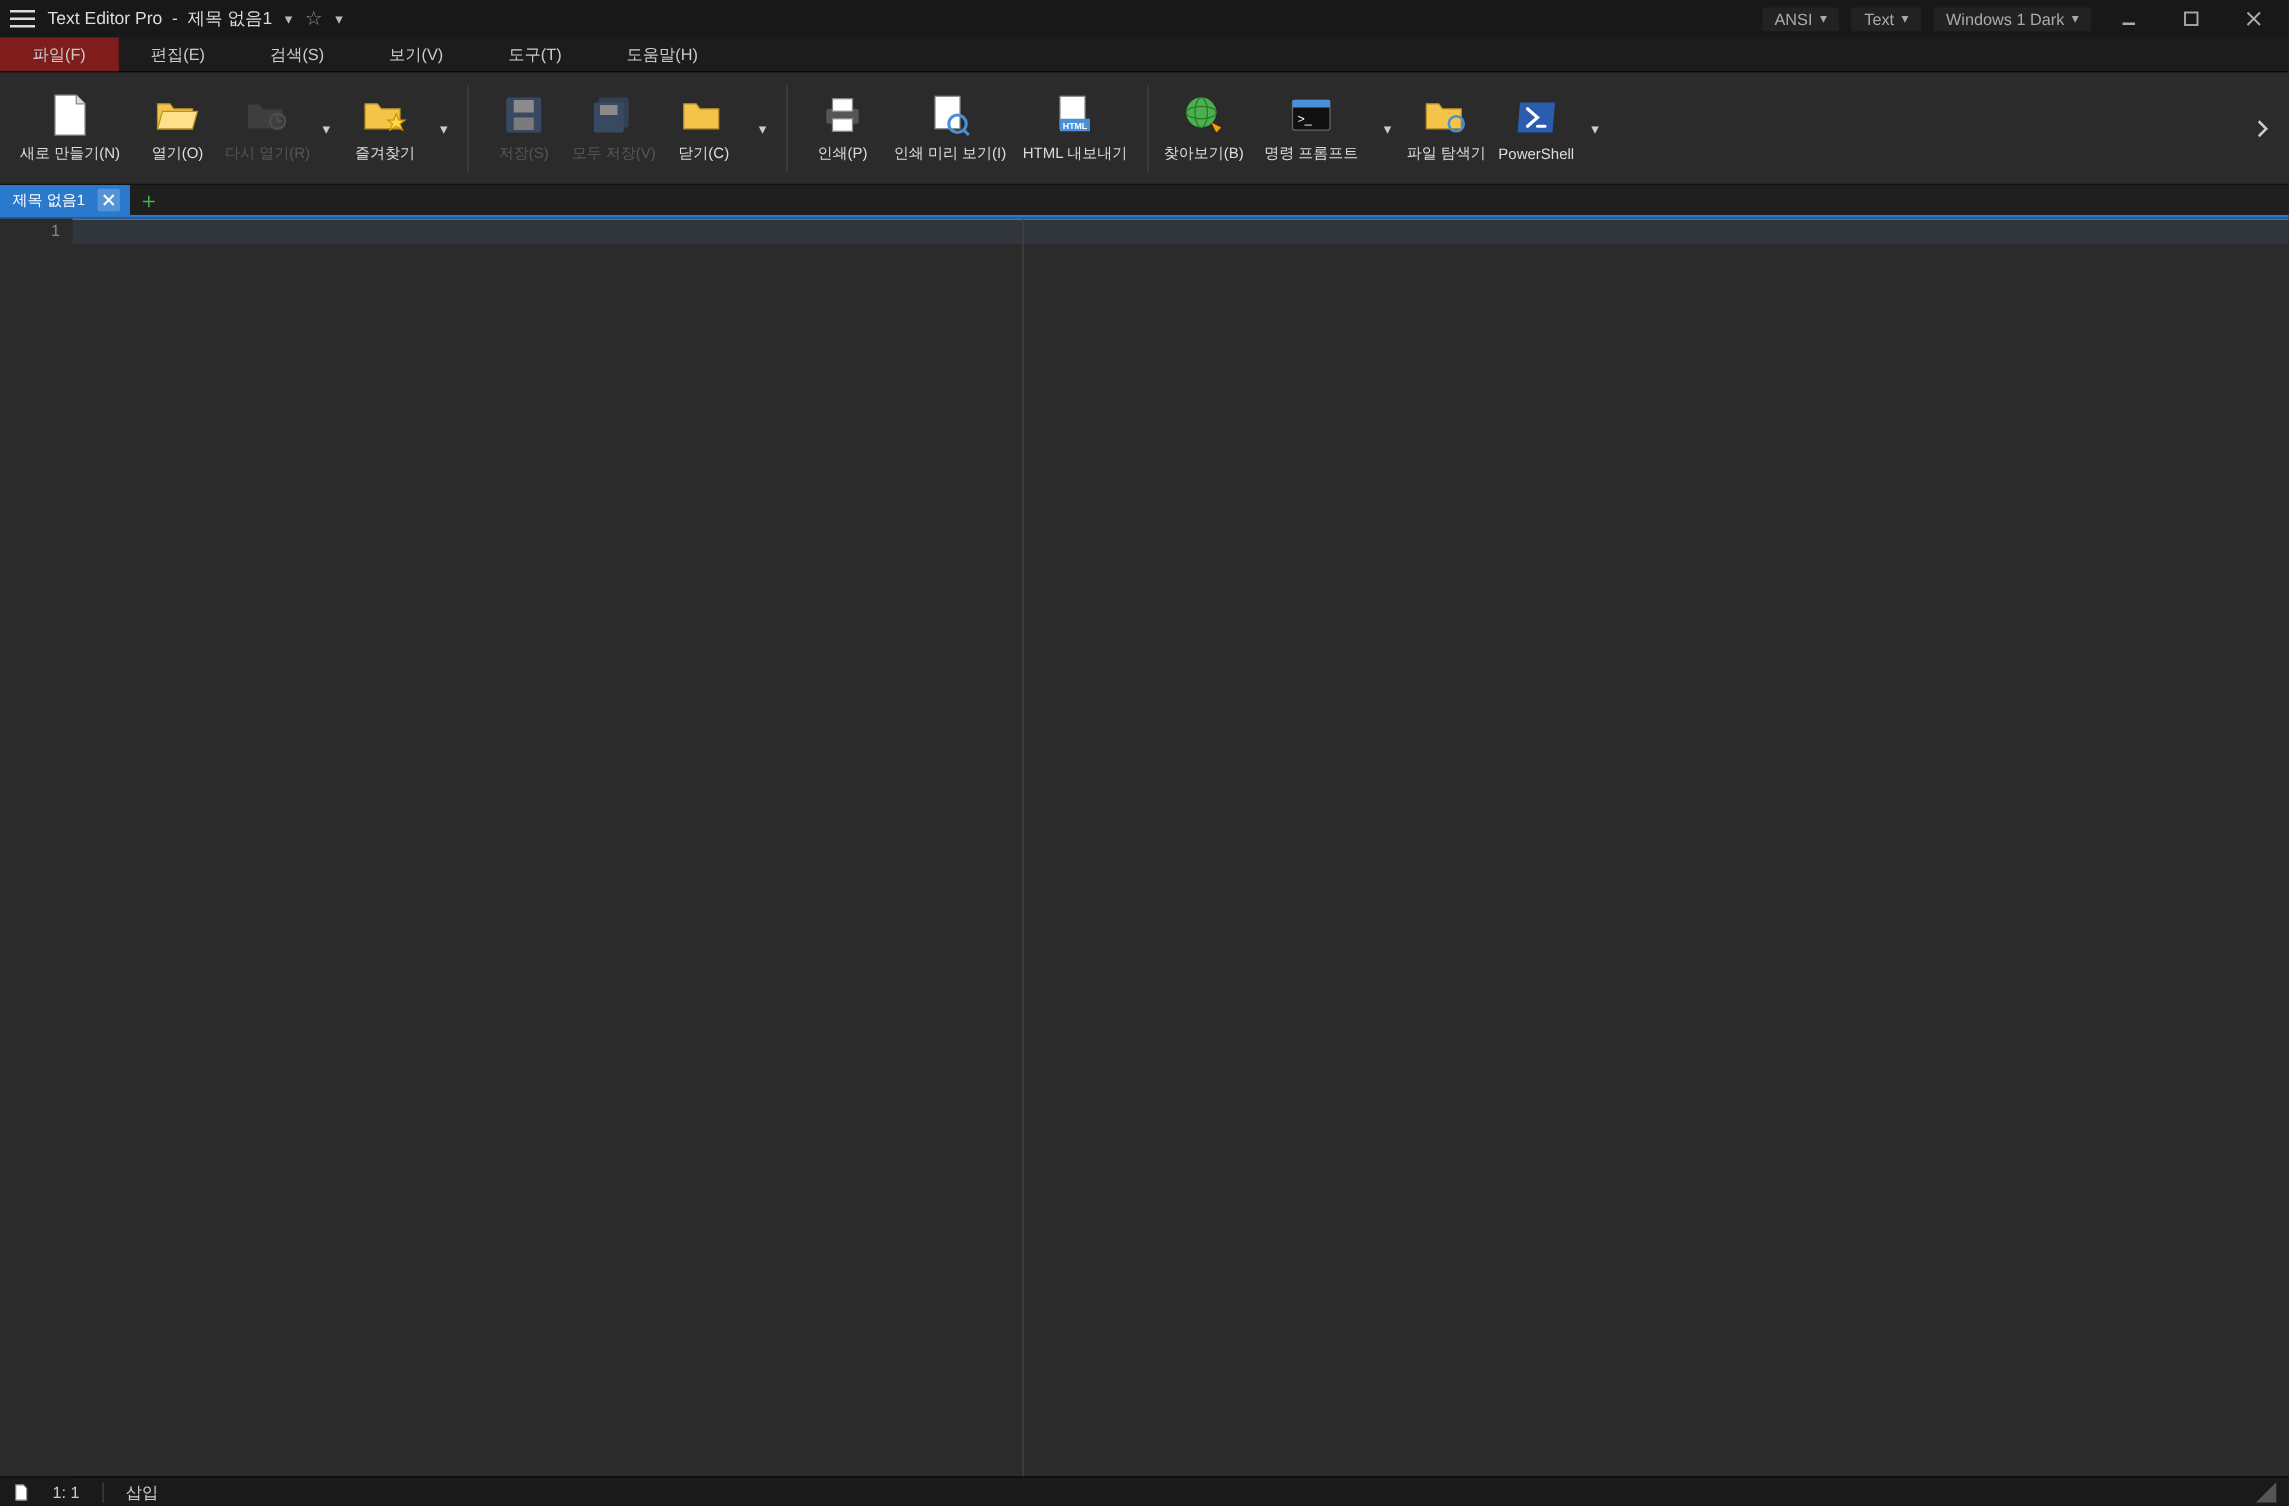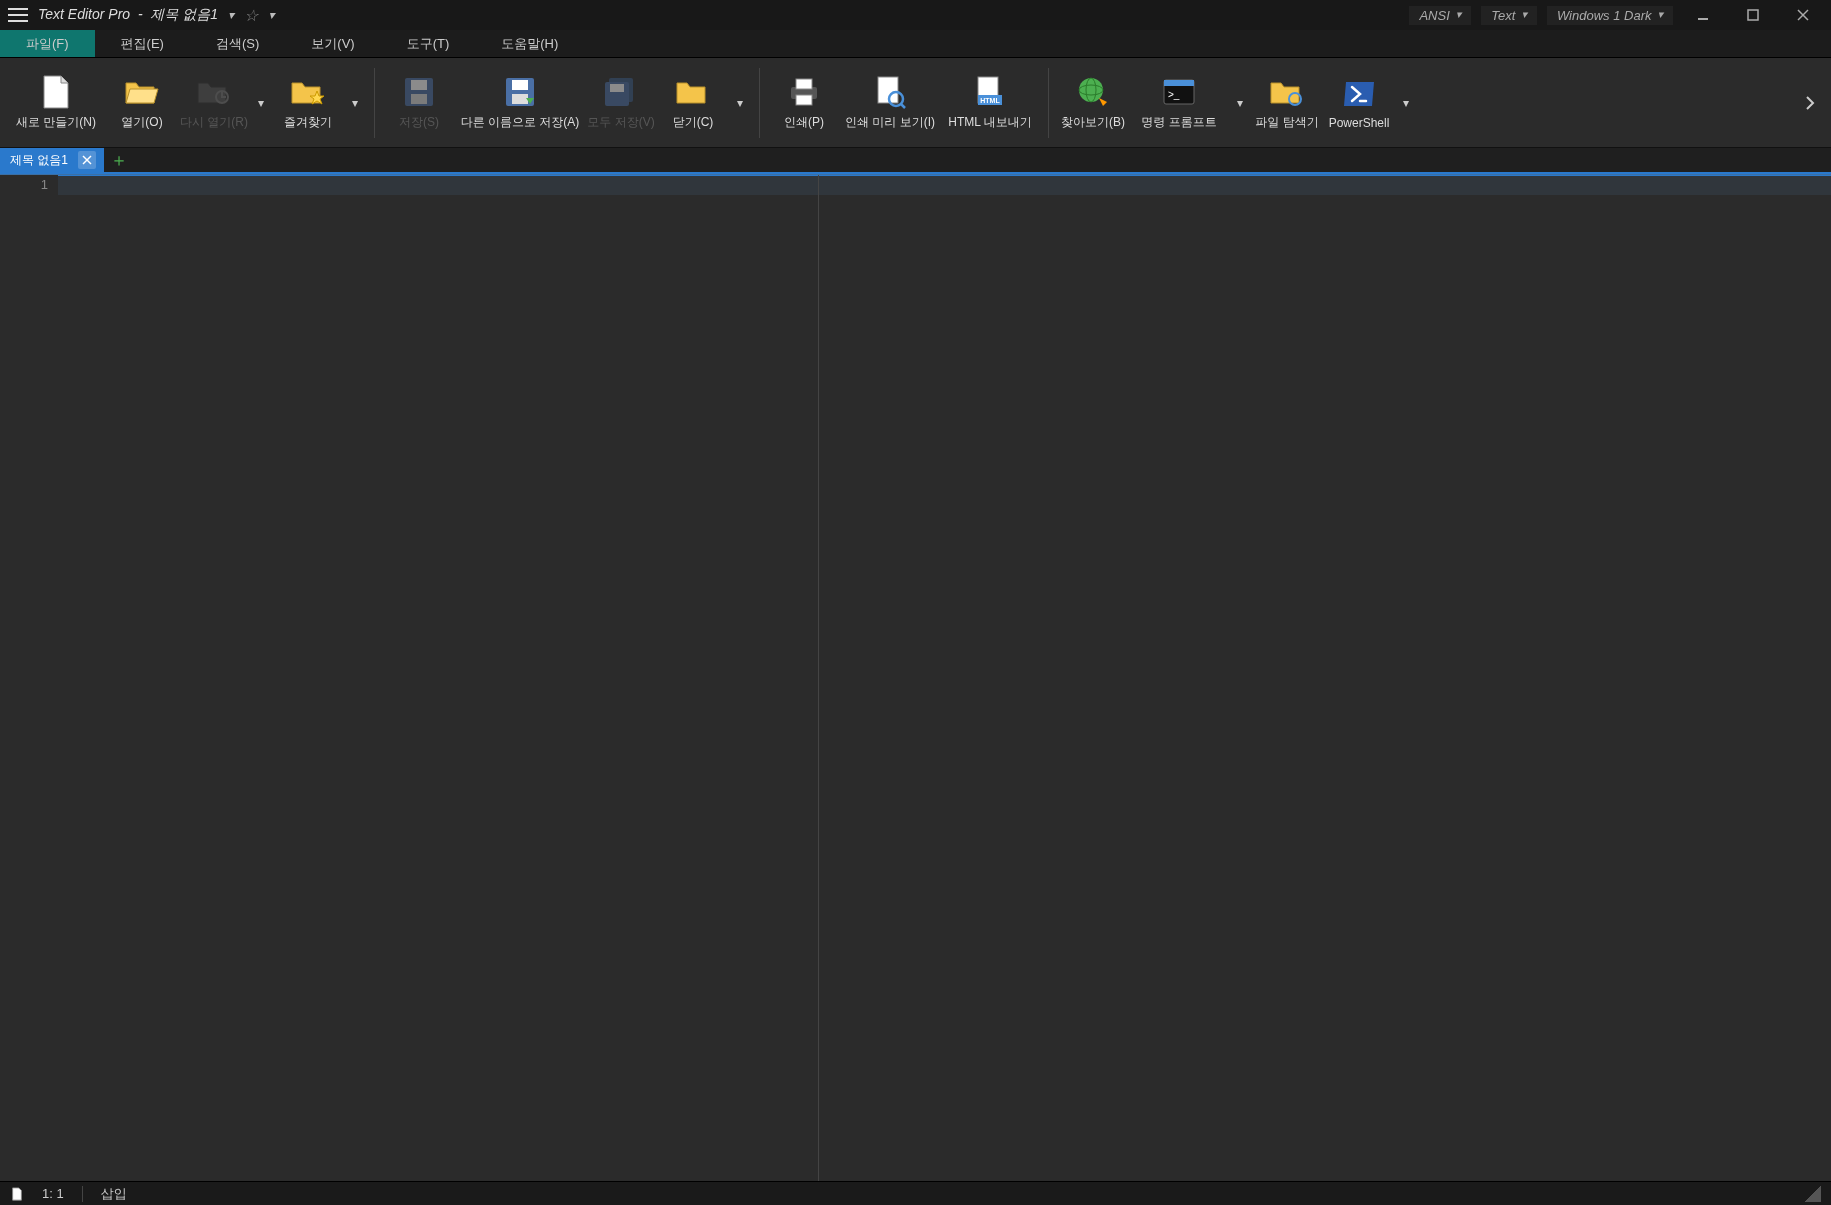--- a/index.html
+++ b/index.html
@@ -1,34 +1,34 @@
 <!DOCTYPE html>
 <html><head>
 <meta charset="utf-8">
 <style>
 * { margin: 0; padding: 0; box-sizing: border-box; font-family: "Segoe UI", "Malgun Gothic", sans-serif; }
 body { background: #2b2b2b; color: #ccc; width: 1831px; height: 1205px; overflow: hidden; display: flex; flex-direction: column; }
 
 
-.titlebar { height: 30px; background: #181818; display: flex; align-items: center; padding: 0 8px; gap: 10px; font-style: italic; }
+.titlebar { height: 30px; background: #181818; display: flex; align-items: center; padding: 0 8px; gap: 10px; }
 .hamburger { width: 20px; height: 20px; display: flex; flex-direction: column; justify-content: center; gap: 4px; cursor: pointer; }
 .hamburger span { height: 2px; background: #ddd; }
 .title-text { font-size: 14px; color: #ddd; }
 .title-chevron { color: #bbb; font-size: 12px; cursor: pointer; }
 .star-icon { color: #888; font-size: 16px; cursor: pointer; }
 .titlebar-spacer { flex: 1; }
 .titlebar-combo { background: #222; color: #aaa; padding: 2px 10px; font-size: 13px; display: flex; align-items: flex-start; gap: 6px; cursor: pointer; }
 .titlebar-combo .chev { font-size: 11px; }
 .window-btn { width: 40px; height: 28px; display: flex; align-items: center; justify-content: center; cursor: pointer; color: #aaa; }
 .window-btn svg { width: 14px; height: 14px; }
 
 
 .menubar { height: 28px; background: #1c1c1c; display: flex; align-items: stretch; border-bottom: 1px solid #000; }
 .menu-item { padding: 0 26px; display: flex; align-items: center; font-size: 13px; color: #ccc; cursor: pointer; }
-.menu-item.active { background: #0f766e; }
+.menu-item.active { background: #7f1d1d; }
 
 
 .ribbon { height: 90px; background: #2b2b2b; display: flex; align-items: center; border-bottom: 1px solid #111; padding: 0 6px; }
 .ribbon-group { display: flex; align-items: center; height: 100%; }
 .ribbon-sep { width: 1px; height: 70px; background: #444; margin: 0 8px; }
 .ribbon-btn { display: flex; flex-direction: column; align-items: center; justify-content: center; width: 72px; height: 80px; cursor: pointer; gap: 4px; }
 .ribbon-btn.wide { width: 100px; }
 .ribbon-btn.disabled { opacity: 0.45; cursor: default; }
 .ribbon-btn .icon-box { width: 36px; height: 36px; display: flex; align-items: center; justify-content: center; }
 .ribbon-btn .label { font-size: 12px; color: #ddd; white-space: nowrap; text-align: right; }
@@ -179,31 +179,20 @@
     <div class="ribbon-btn disabled">
       <span class="icon-box">
         <svg width="32" height="32" viewBox="0 0 32 32">
             <rect x="2" y="2" width="28" height="28" rx="2" fill="#4a6fa5"></rect>
             <rect x="8" y="4" width="16" height="10" fill="#fff"></rect>
             <rect x="8" y="18" width="16" height="10" fill="#ddd"></rect>
           </svg>
       </span>
       <span class="label">저장(S)</span>
     </div>
-    <div class="ribbon-btn wide" style="width:130px">
-      <span class="icon-box">
-        <svg width="32" height="32" viewBox="0 0 32 32">
-            <rect x="2" y="2" width="28" height="28" rx="2" fill="#4a6fa5"></rect>
-            <rect x="8" y="4" width="16" height="10" fill="#fff"></rect>
-            <rect x="8" y="18" width="16" height="10" fill="#ddd"></rect>
-            <polygon points="22,22 30,22 26,28" fill="#4caf50"></polygon>
-          </svg>
-      </span>
-      <span class="label">다른 이름으로 저장(A)</span>
-    </div>
     <div class="ribbon-btn disabled">
       <span class="icon-box">
         <svg width="36" height="32" viewBox="0 0 36 32">
             <rect x="6" y="2" width="24" height="24" rx="2" fill="#3a5a85"></rect>
             <rect x="2" y="6" width="24" height="24" rx="2" fill="#4a6fa5"></rect>
             <rect x="7" y="8" width="14" height="8" fill="#fff"></rect>
           </svg>
       </span>
       <span class="label">모두 저장(V)</span>
     </div>

